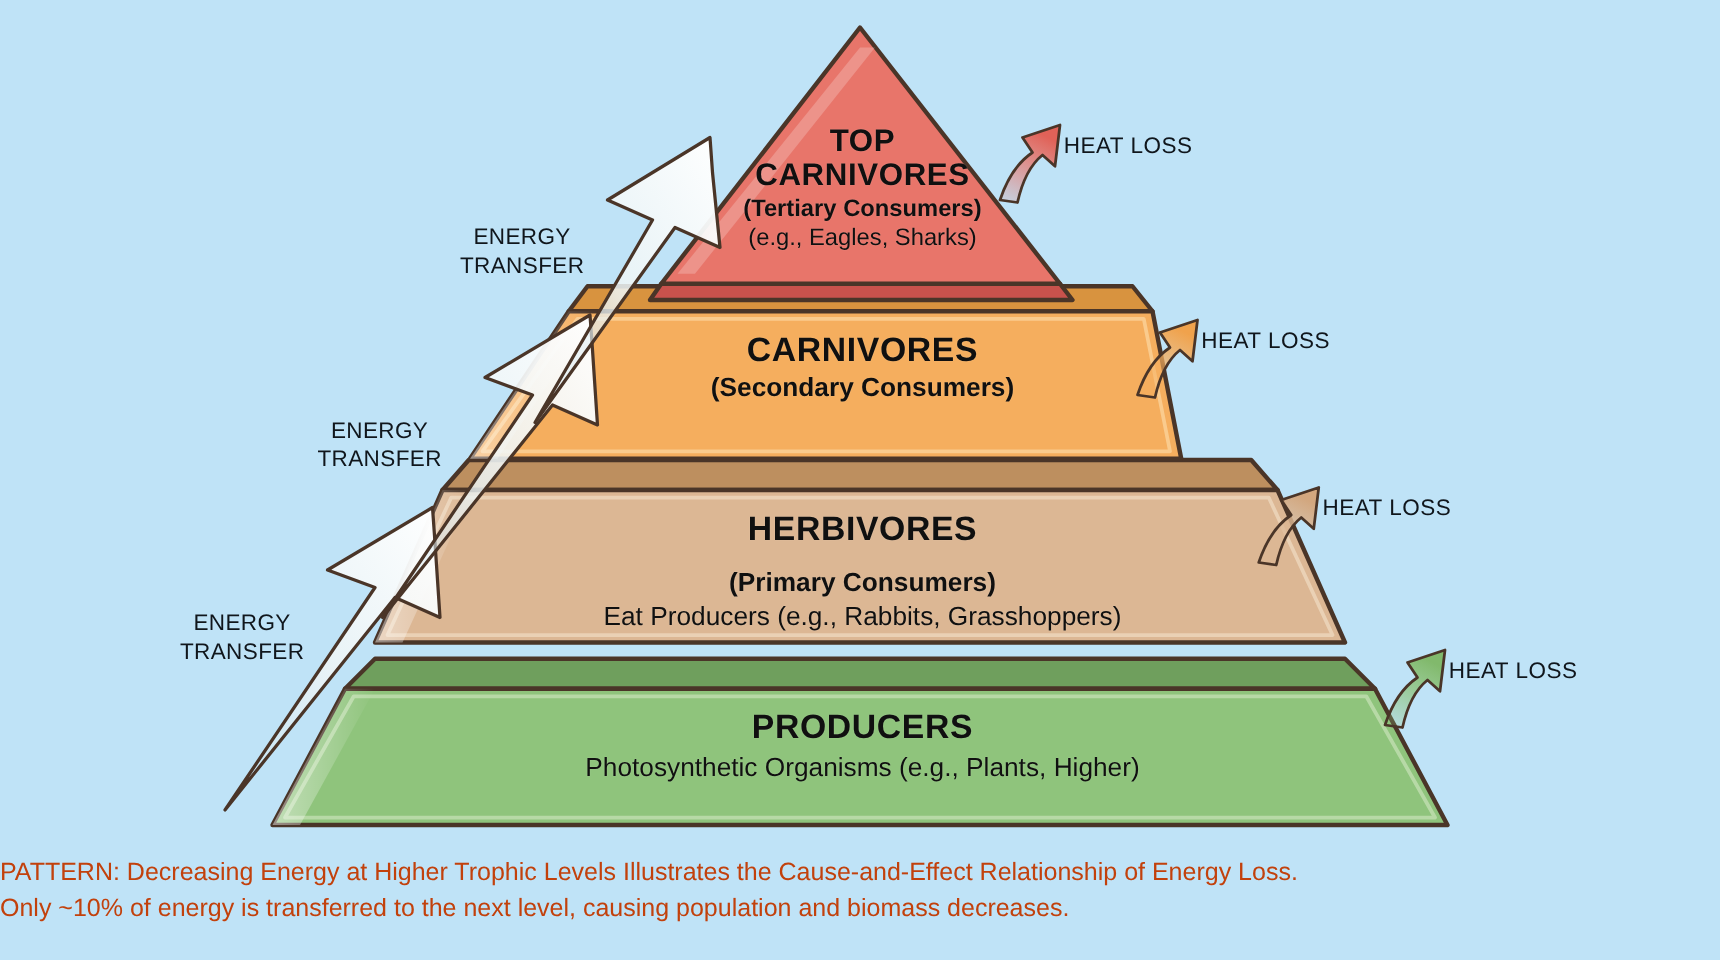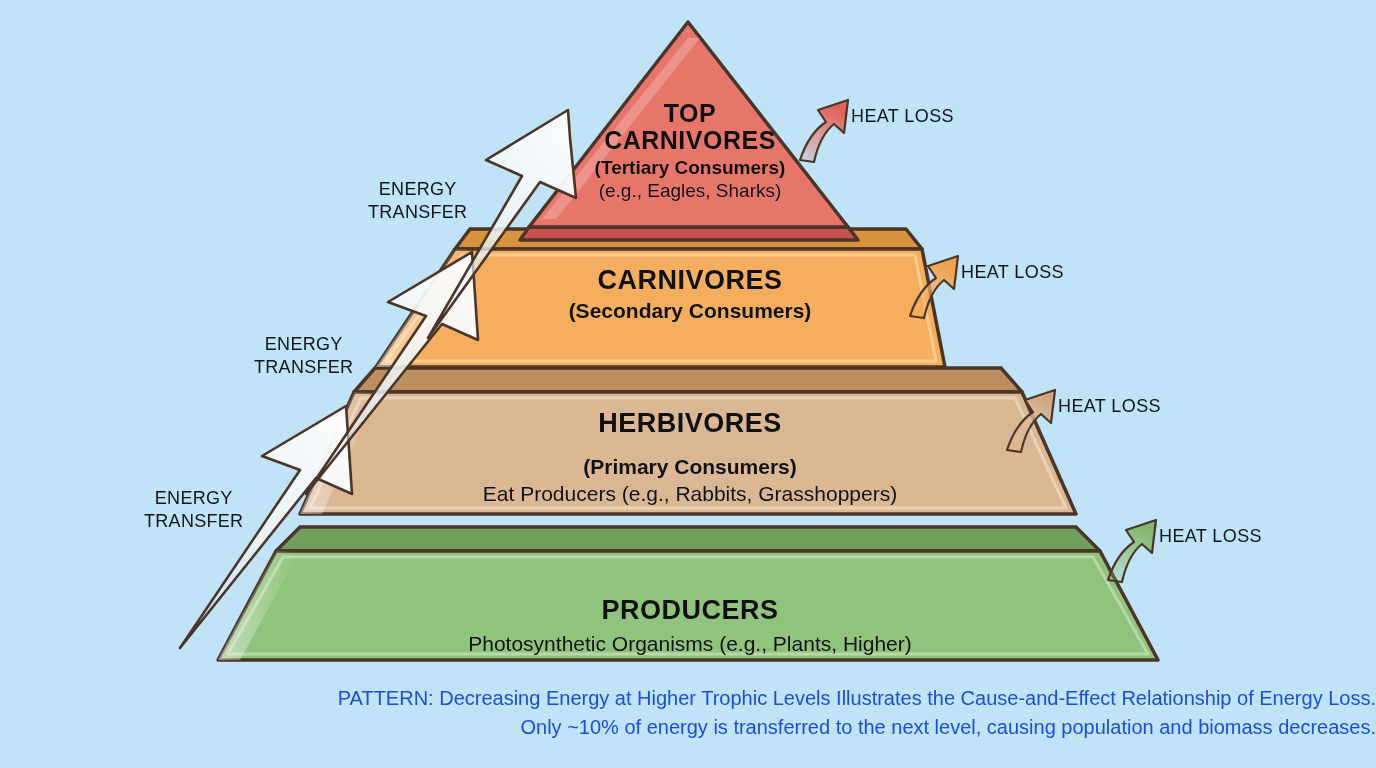--- a/index.html
+++ b/index.html
@@ -60,21 +60,21 @@
   #text-carnivores .tier-desc { font-size: 21px; margin-top: 2px; }
   
   #text-herbivores {
     left: 345px; top: 408px; width: 690px;
   }
   #text-herbivores .tier-title { font-size: 27px; }
   #text-herbivores .tier-sub { font-size: 21px; margin-top: 16px; }
   #text-herbivores .tier-desc { font-size: 21px; margin-top: 2px; }
   
   #text-producers {
-    left: 255px; top: 595px; width: 870px;
+    left: 255px; top: 566px; width: 870px;
   }
   #text-producers .tier-title { font-size: 27px; }
   #text-producers .tier-desc { font-size: 21px; margin-top: 6px; }
 
   .label {
     position: absolute;
     color: #10161c;
     pointer-events: none;
   }
   .heat-label {
@@ -96,22 +96,22 @@
 
   #energy-label-0 { left: 368px; top: 178px; }
   #energy-label-1 { left: 254px; top: 333px; }
   #energy-label-2 { left: 144px; top: 487px; }
 
   #caption {
     position: absolute;
     left: 0;
     top: 684px;
     width: 1376px;
-    text-align: right;
-    color: #1d4ed8;
+    text-align: left;
+    color: #c2410c;
     font-size: 20px;
     line-height: 1.45;
     pointer-events: none;
   }
 </style>
 </head>
 <body>
 
 <div id="stage">
 

